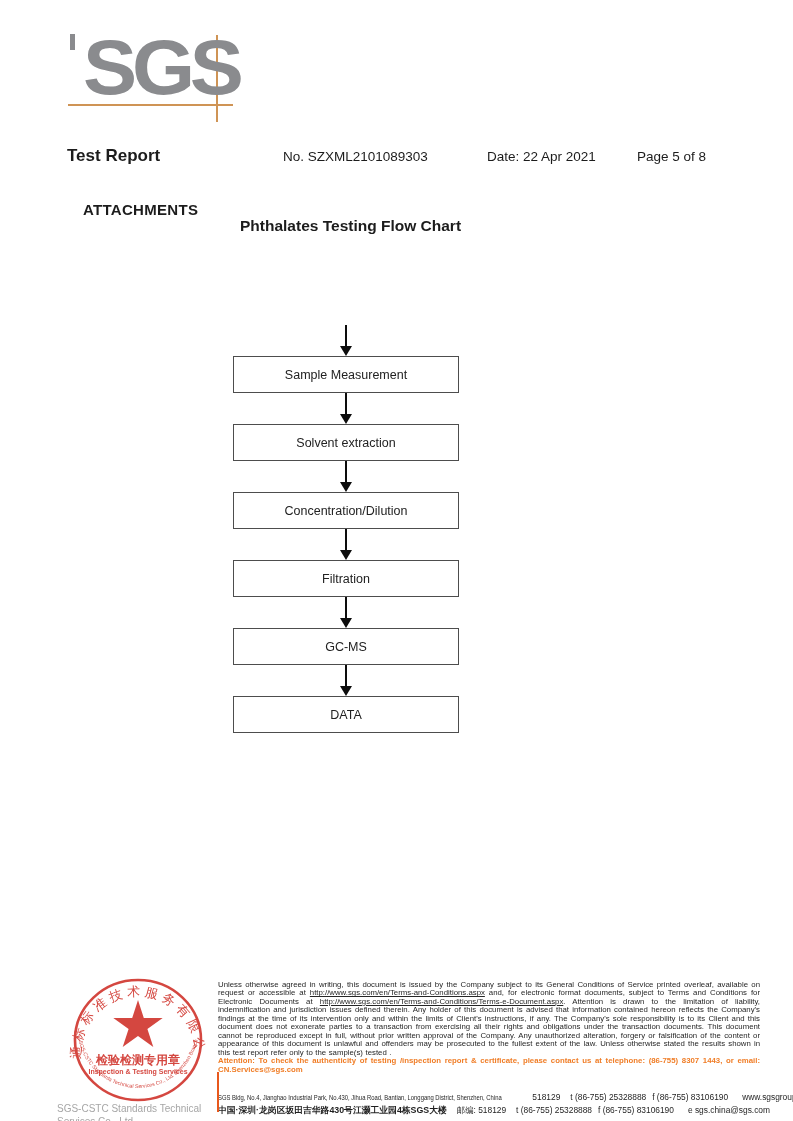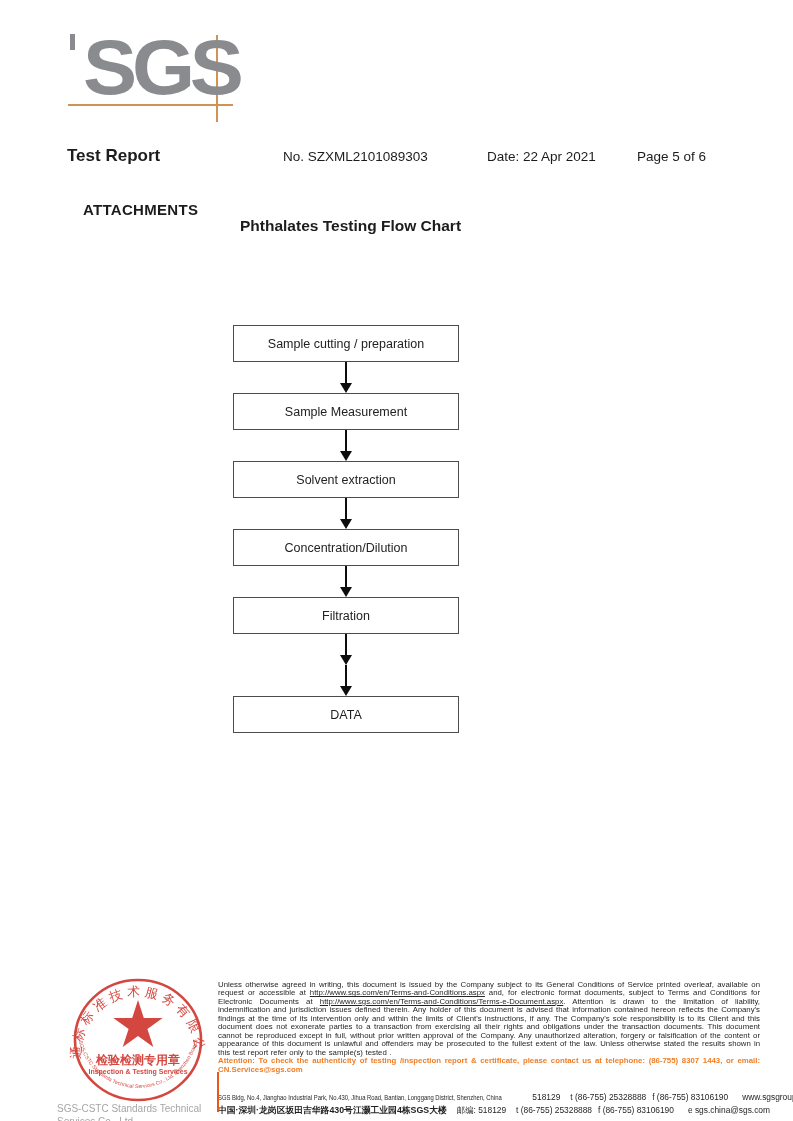--- a/index.html
+++ b/index.html
@@ -74,29 +74,26 @@
   <div class="logo-wrap">
     <div class="logo-tick"></div>
     <div class="logo-vline"></div>
     <div class="logo-hline"></div>
     <div class="logo-text">SGS</div>
   </div>
 
   <div class="hdr-title">Test Report</div>
   <div class="hdr-no">No. SZXML2101089303</div>
   <div class="hdr-date">Date: 22 Apr 2021</div>
-  <div class="hdr-page">Page 5 of 6</div>
+  <div class="hdr-page">Page 5 of 8</div>
 
   <div class="attachments">ATTACHMENTS</div>
   <div class="flow-title">Phthalates Testing Flow Chart</div>
 
   <div class="flowchart">
-    <div class="flow-box">
-        <span>Sample cutting / preparation</span>
-      </div>
     <div class="flow-arrow">
         <div class="stem"></div>
         <div class="head"></div>
       </div>
     <div class="flow-box">
         <span>Sample Measurement</span>
       </div>
     <div class="flow-arrow">
         <div class="stem"></div>
         <div class="head"></div>
@@ -114,20 +111,23 @@
     <div class="flow-arrow">
         <div class="stem"></div>
         <div class="head"></div>
       </div>
     <div class="flow-box">
         <span>Filtration</span>
       </div>
     <div class="flow-arrow">
         <div class="stem"></div>
         <div class="head"></div>
+      </div>
+    <div class="flow-box">
+        <span>GC-MS</span>
       </div>
     <div class="flow-arrow">
         <div class="stem"></div>
         <div class="head"></div>
       </div>
     <div class="flow-box">
         <span>DATA</span>
       </div>
   </div>
 

